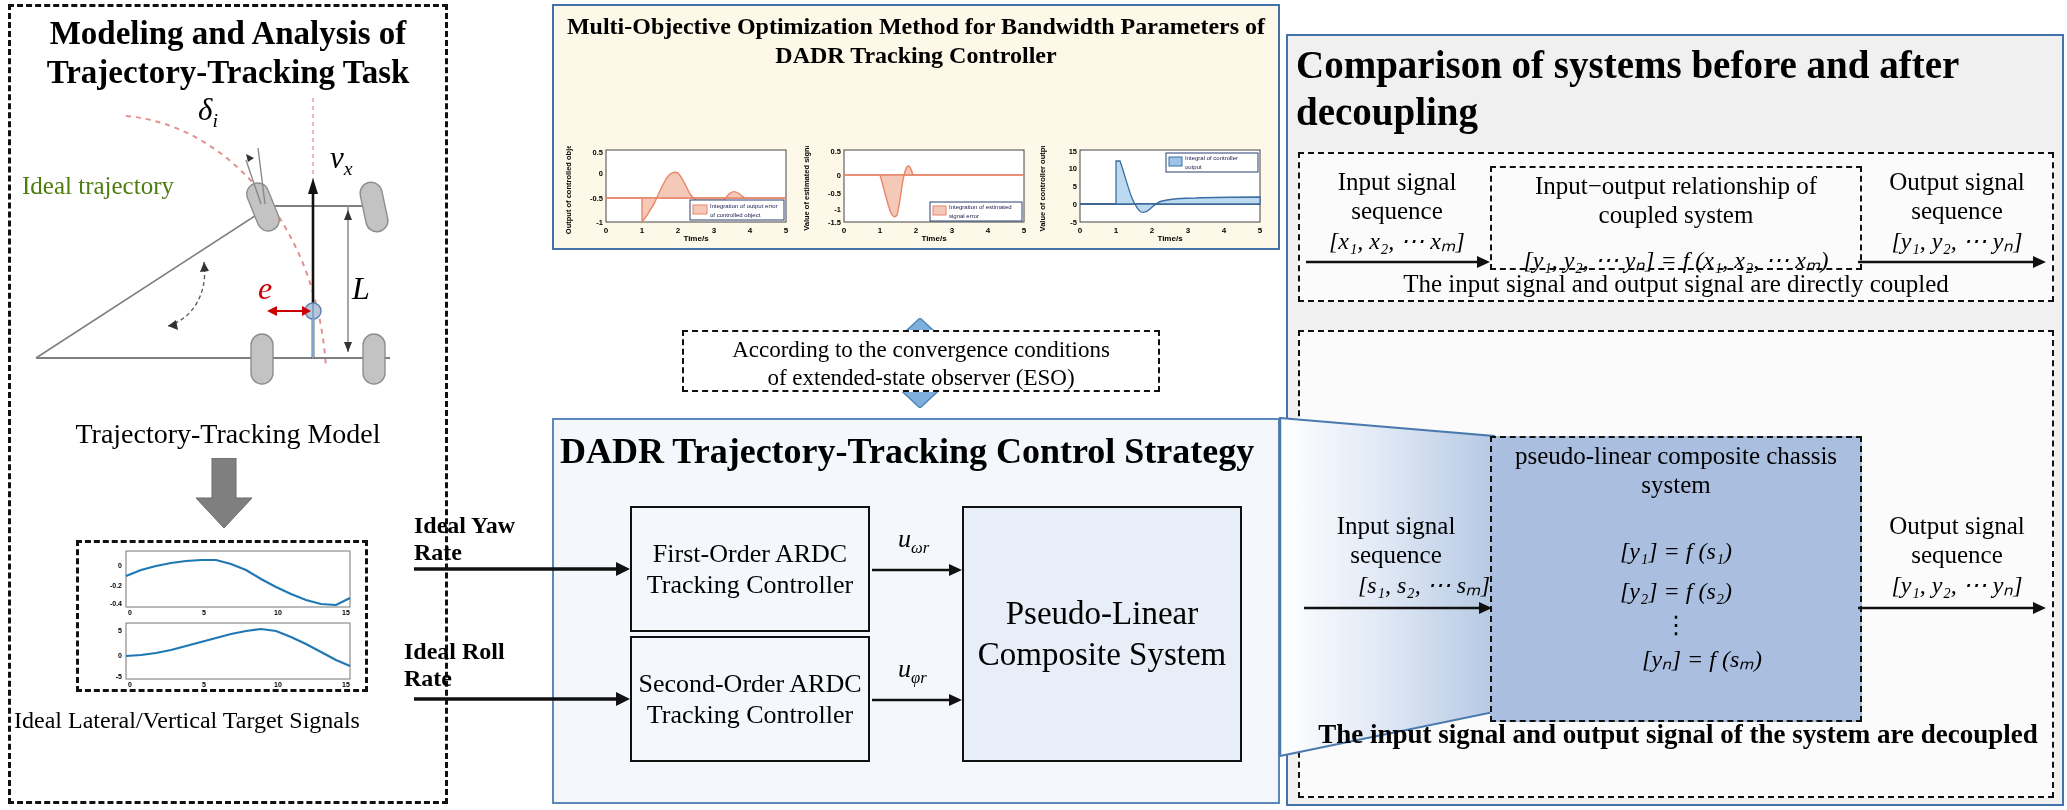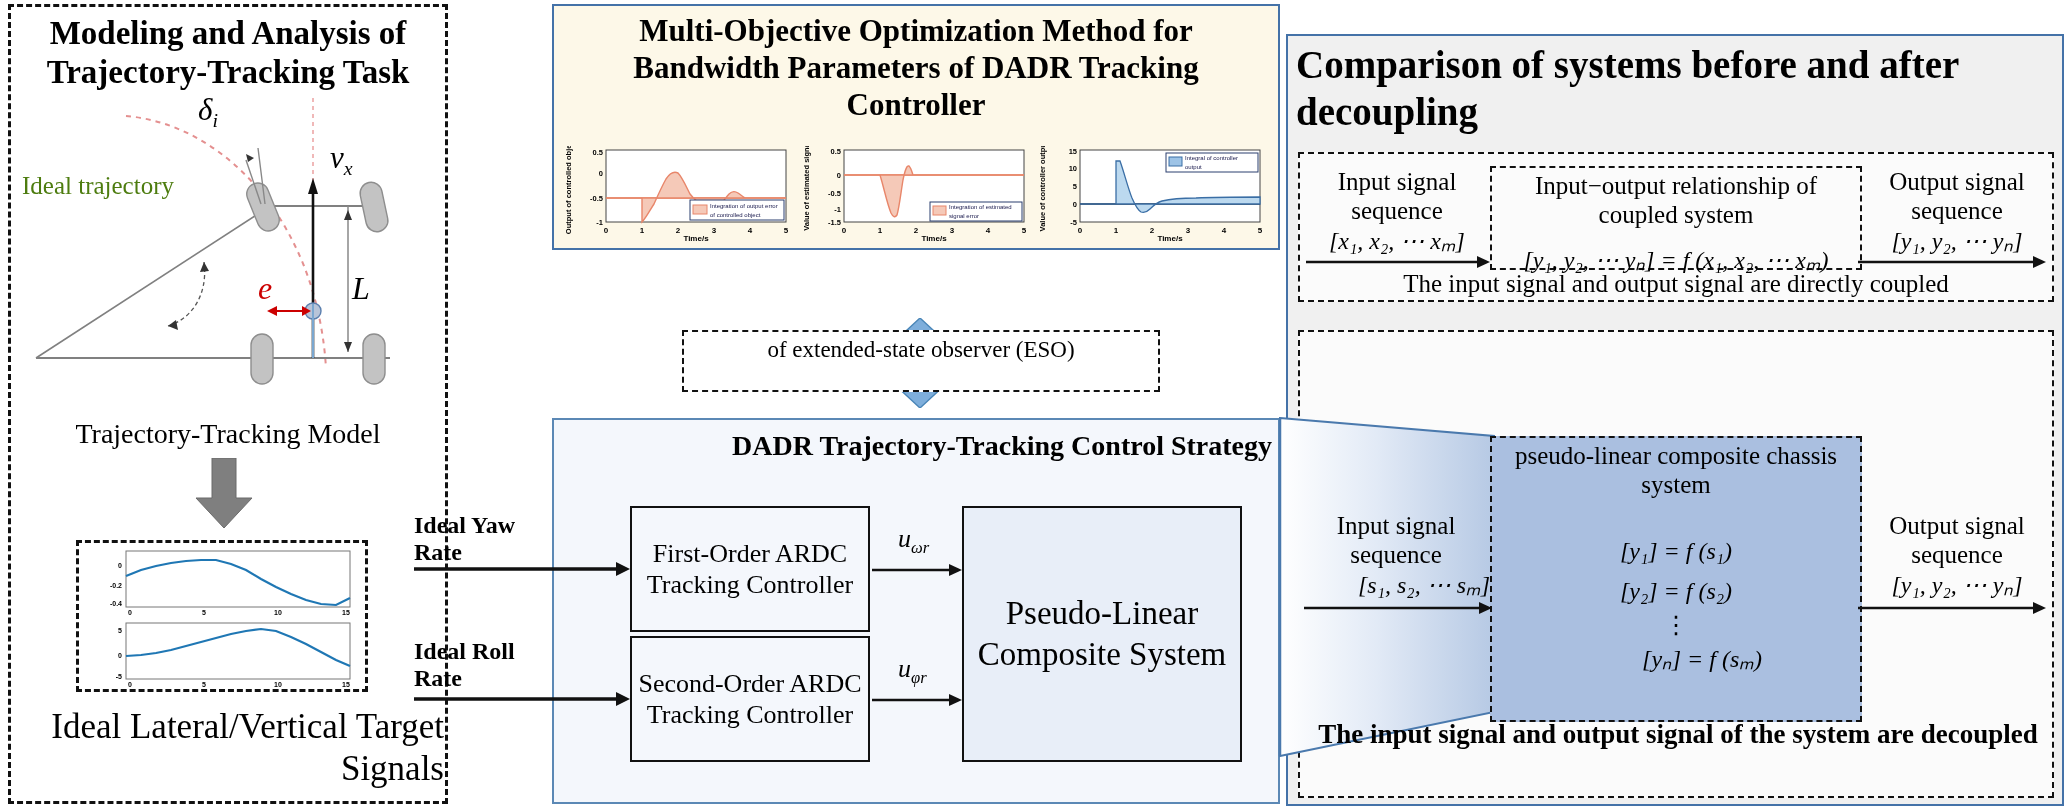--- a/index.html
+++ b/index.html
@@ -7,45 +7,45 @@
        font-family:"Liberation Serif",serif;color:#000;}
   .abs{position:absolute;box-sizing:border-box;}
   .ctr{display:flex;align-items:center;justify-content:center;text-align:center;}
 
   
   #left-panel{left:8px;top:4px;width:440px;height:800px;border:3px dashed #111;background:#fff;}
   #left-title{left:18px;top:14px;width:420px;font-weight:bold;font-size:33px;line-height:1.18;
               text-align:center;font-family:"Liberation Serif",serif;}
   #ideal-traj-label{left:22px;top:172px;color:#4d7c0f;font-size:25px;}
   #tt-model-label{left:18px;top:418px;width:420px;text-align:center;font-size:28px;}
-  #signals-label{left:14px;top:706px;width:430px;text-align:right;font-size:35px;line-height:1.2;}
+  #signals-label{left:14px;top:706px;width:430px;text-align:left;font-size:24px;line-height:1.2;}
   #signals-box{left:76px;top:540px;width:292px;height:152px;border:3px dashed #111;background:#fff;}
 
   
   #opt-panel{left:552px;top:4px;width:728px;height:246px;background:#fdf8e8;border:2px solid #4472a8;}
-  #opt-title{left:564px;top:12px;width:704px;text-align:center;font-weight:bold;font-size:31px;line-height:1.2;}
+  #opt-title{left:564px;top:12px;width:704px;text-align:center;font-weight:bold;font-size:24px;line-height:1.2;}
   .miniplot{position:absolute;background:#fdf8e8;}
 
   
   #eso-box{left:682px;top:330px;width:478px;height:62px;border:2.5px dashed #111;background:#fff;}
   #eso-text{left:684px;top:336px;width:474px;text-align:center;font-size:23px;line-height:1.22;}
   #eso-arrow{left:888px;top:318px;width:64px;height:90px;}
 
   
   #dadr-panel{left:552px;top:418px;width:728px;height:386px;background:#f4f7fc;border:2px solid #5b88b5;}
-  #dadr-title{left:560px;top:430px;width:712px;text-align:right;font-weight:bold;font-size:28px;}
+  #dadr-title{left:560px;top:430px;width:712px;text-align:left;font-weight:bold;font-size:36px;}
   .ctrl-box{border:2px solid #111;background:#f4f7fc;}
   #ctrl1{left:630px;top:506px;width:240px;height:126px;}
   #ctrl2{left:630px;top:636px;width:240px;height:126px;}
   .ctrl-txt{font-size:26px;line-height:1.2;}
   #plcs-box{left:962px;top:506px;width:280px;height:256px;border:2px solid #111;background:#e8eef8;}
   #plcs-txt{font-size:33px;line-height:1.24;}
   .in-label{font-weight:bold;font-size:24px;line-height:1.14;text-align:left;}
   #lbl-yaw{left:414px;top:512px;width:140px;}
-  #lbl-roll{left:414px;top:638px;width:140px;}
+  #lbl-roll{left:404px;top:638px;width:140px;}
   .u-label{font-size:26px;font-style:italic;}
 
   
   #right-panel{left:1286px;top:34px;width:778px;height:772px;background:#f0f0f0;border:2px solid #4472a8;}
   #right-title{left:1296px;top:42px;width:758px;text-align:left;font-weight:bold;font-size:39px;line-height:1.2;}
   #coupled-box{left:1298px;top:152px;width:756px;height:150px;border:2.5px dashed #111;background:#fbfbfb;}
   #coupled-inner{left:1490px;top:166px;width:372px;height:104px;border:2.5px dashed #111;background:transparent;}
   #coupled-note{left:1300px;top:270px;width:752px;text-align:center;font-size:25px;}
   #decoupled-box{left:1298px;top:330px;width:756px;height:468px;border:2.5px dashed #111;background:#fbfbfb;}
   #pseudo-inner{left:1490px;top:436px;width:372px;height:286px;border:2.5px dashed #111;
@@ -261,20 +261,21 @@
   </svg>
 </div>
 
 <div class="abs" id="eso-arrow">
   <svg width="64" height="90" viewBox="0 0 64 90">
     <polygon points="32,0 58,24 44,24 44,66 58,66 32,90 6,66 20,66 20,24 6,24" fill="#7eaedb" stroke="#4a86b8" stroke-width="1.4"></polygon>
   </svg>
 </div>
 <div class="abs" id="eso-box"></div>
 <div class="abs" id="eso-text">
+  <div>According to the convergence conditions</div>
   <div>of extended-state observer (ESO)</div>
 </div>
 
 <div class="abs" id="dadr-panel"></div>
 <div class="abs" id="dadr-title">DADR Trajectory-Tracking Control Strategy</div>
 
 <div class="abs in-label" id="lbl-yaw">Ideal Yaw Rate</div>
 <div class="abs in-label" id="lbl-roll">Ideal Roll Rate</div>
 
 <div class="abs" style="left:414px;top:560px;width:220px;height:18px;">

